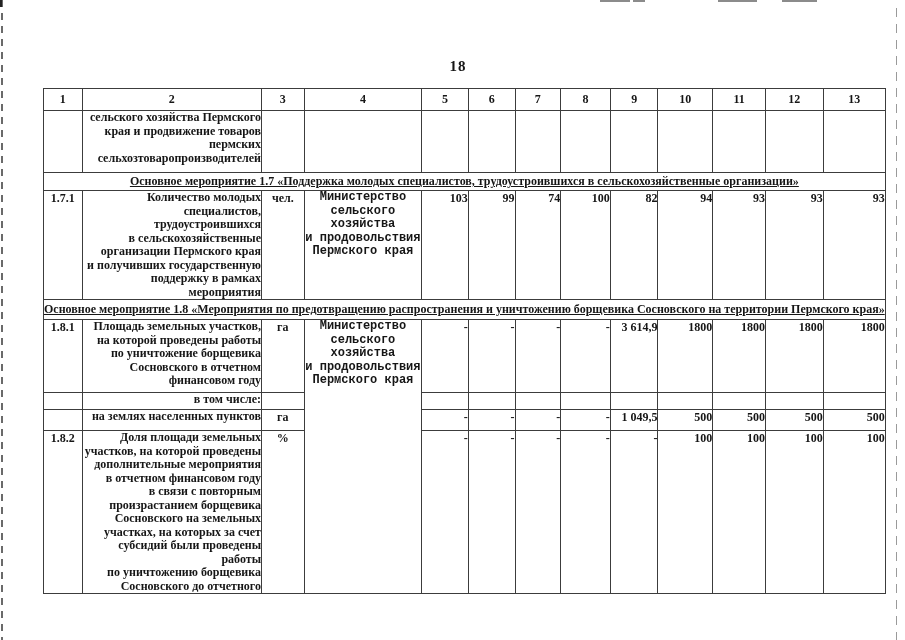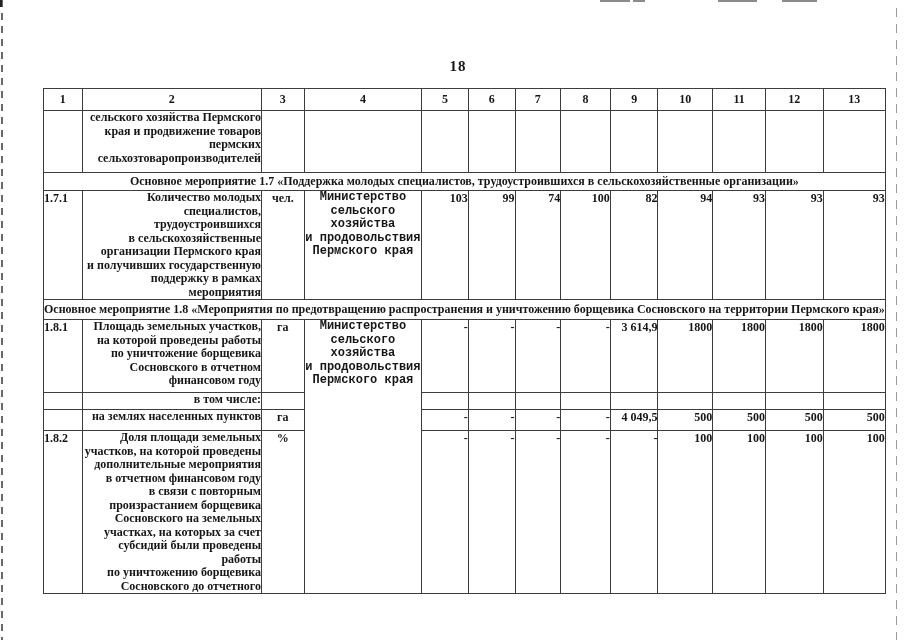--- a/index.html
+++ b/index.html
@@ -29,28 +29,28 @@
     border-collapse: collapse;
     table-layout: fixed;
     font-size: 12px;
   }
   table.doc-table td {
     border: 1px solid #3c3c3c;
     padding: 0;
     overflow: hidden;
   }
   td.k-num  { text-align: center; vertical-align: middle; }
-  td.k-id   { vertical-align: top; padding-top: 2px; font-family: Liberation Serif, serif; }
+  td.k-id   { text-align: center; vertical-align: top; padding-top: 2px; font-family: Liberation Serif, serif; }
   td.k-text { text-align: right; vertical-align: top; white-space: pre-line;
               line-height: 13.5px; padding: 1px 1px 1px 3px; }
   td.k-unit { text-align: center; vertical-align: top; padding-top: 2px; margin-top: 38px; }
   td.k-org  { text-align: center; vertical-align: top; white-space: pre-line;
               line-height: 13.5px; padding-top: 2px; font-family: Liberation Mono, monospace; }
   td.k-val  { text-align: right; vertical-align: top; padding-top: 2px; }
-  td.k-band { text-align: center; vertical-align: middle; white-space: nowrap; }
+  td.k-band { text-align: center; vertical-align: middle; white-space: nowrap; text-decoration: underline; }
   
   .artifact { position: absolute; pointer-events: none; }
   .edge-left {
     left: 1px; top: 0; width: 2px; height: 640px;
     background: repeating-linear-gradient(to bottom, #6a6a6a 0 7px, transparent 7px 13px);
   }
   .edge-right {
     left: 896px; top: 8px; width: 1px; height: 632px;
     background: repeating-linear-gradient(to bottom, #9a9a9a 0 9px, transparent 9px 16px);
   }
@@ -192,21 +192,21 @@
           <td class="k-val"></td>
         </tr>
         <tr style="height: 21px;">
           <td class="k-num"></td>
           <td class="k-text">на землях населенных пунктов</td>
           <td class="k-unit">га</td>
           <td class="k-val">-</td>
           <td class="k-val">-</td>
           <td class="k-val">-</td>
           <td class="k-val">-</td>
-          <td class="k-val">4 049,5</td>
+          <td class="k-val">1 049,5</td>
           <td class="k-val">500</td>
           <td class="k-val">500</td>
           <td class="k-val">500</td>
           <td class="k-val">500</td>
         </tr>
         <tr style="height: 151px;">
           <td class="k-id">1.8.2</td>
           <td class="k-text">Доля площади земельных
 участков, на которой проведены
 дополнительные мероприятия

